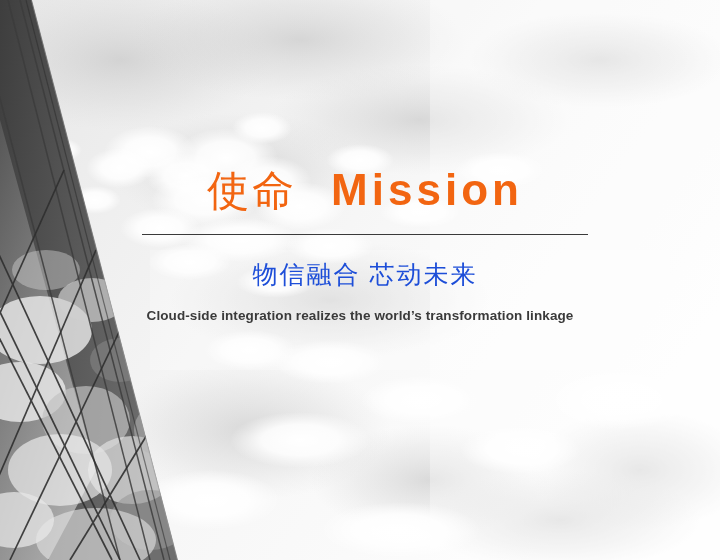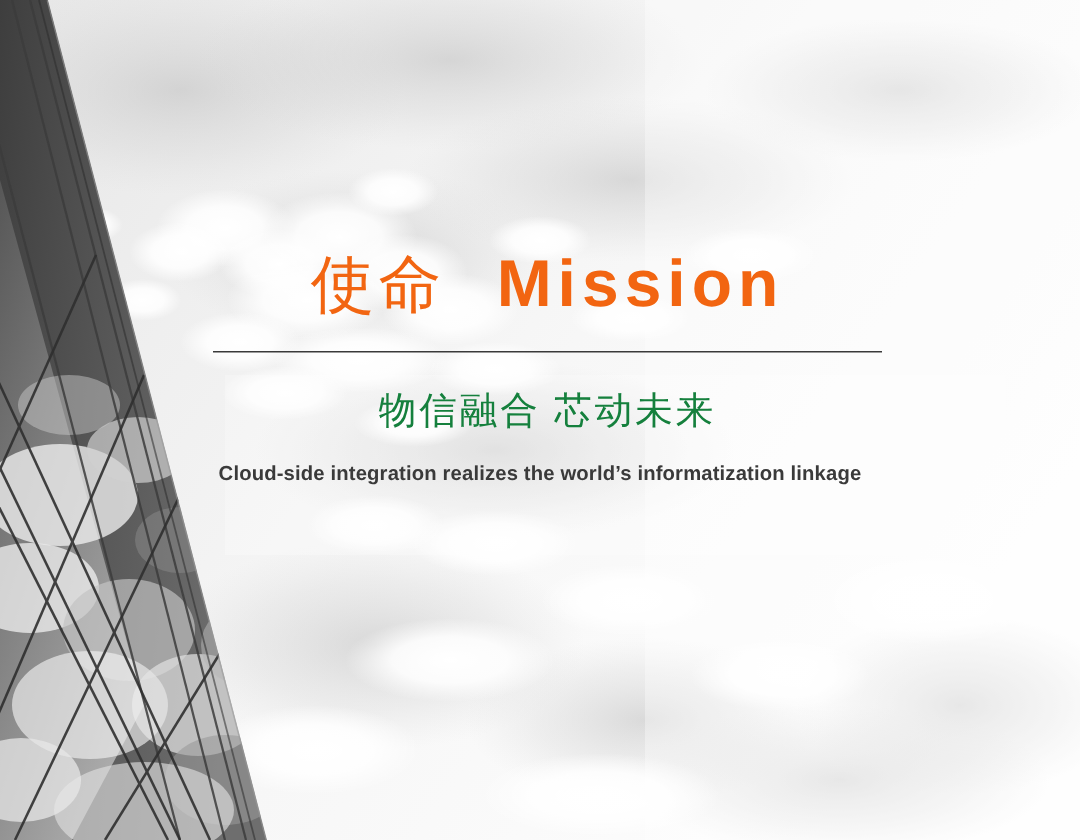--- a/index.html
+++ b/index.html
@@ -237,20 +237,20 @@
 
   <div class="content">
 
     <div class="title-row">
       <span class="title-cn" style="color: rgb(242, 101, 17);">使命</span>
       <span class="title-en" style="color: rgb(242, 101, 17);">Mission</span>
     </div>
 
     <div class="divider" style="border-top-color: rgb(58, 58, 58);"></div>
 
-    <div class="subtitle" style="color: #15803d;">物信融合 芯动未来</div>
+    <div class="subtitle" style="color: #1d4ed8;">物信融合 芯动未来</div>
 
     <div class="body-lines">
-      <div class="body-line" style="color: rgb(58, 58, 58);">Cloud-side integration realizes the world’s informatization linkage</div>
+      <div class="body-line" style="color: rgb(58, 58, 58);">Cloud-side integration realizes the world’s transformation linkage</div>
     </div>
 
   </div>
 </div>
 
 </body></html>

